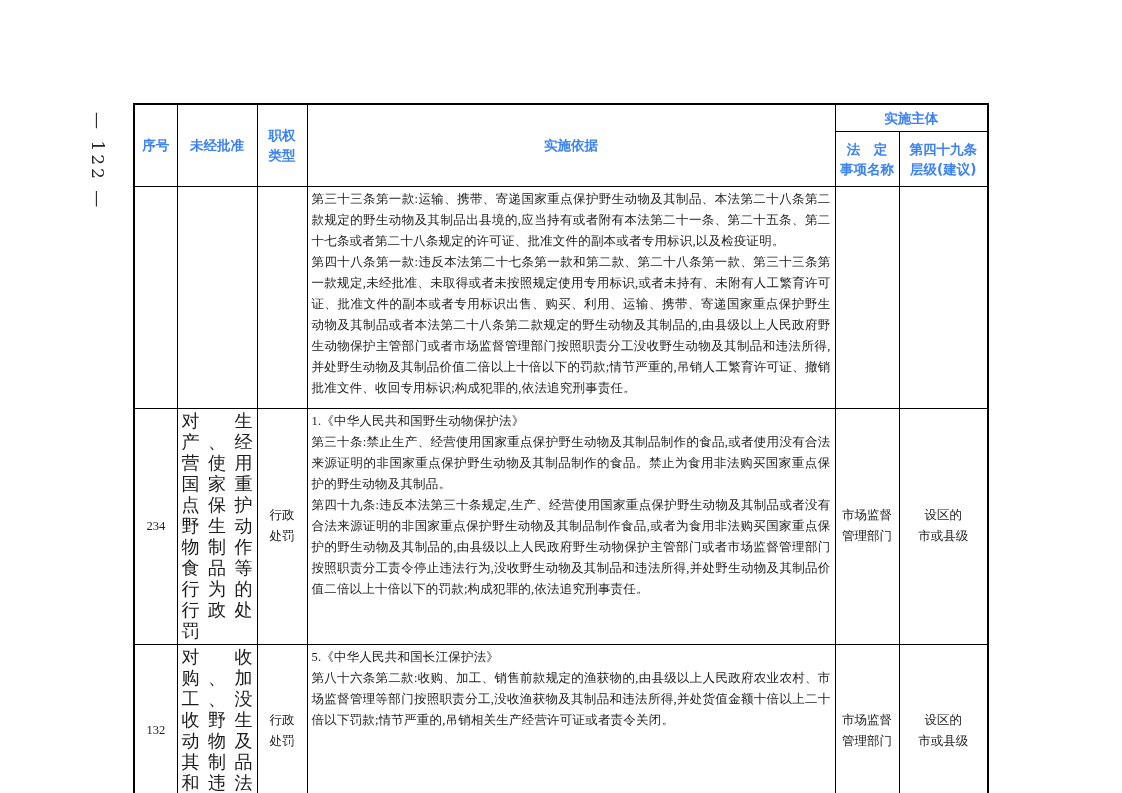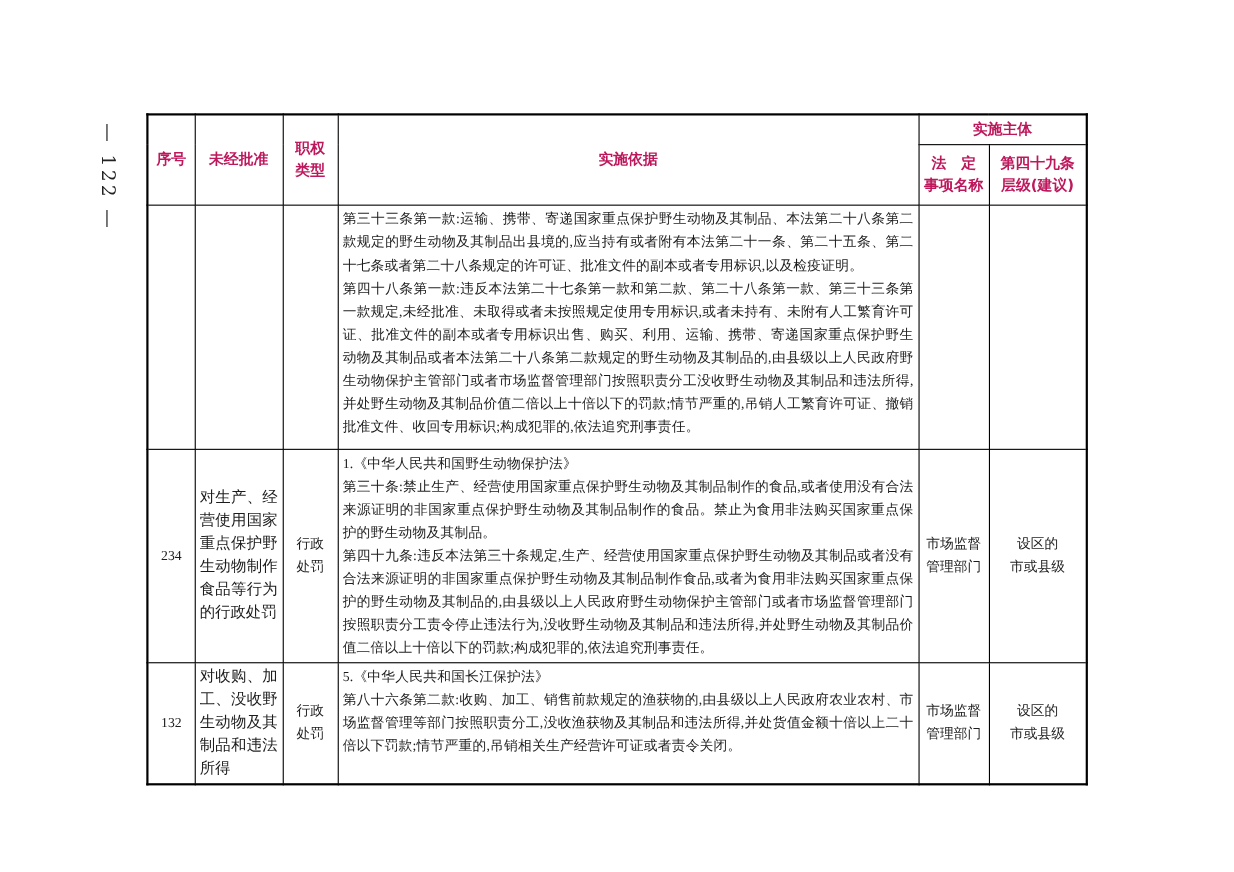--- a/index.html
+++ b/index.html
@@ -33,31 +33,31 @@
     overflow:hidden;
     font-family:Liberation Serif, serif;
   }
   .doc-table th {
     font-family:"DejaVu Sans","Liberation Sans",sans-serif;
     font-weight:bold;
     font-size:13.5px;
     text-align:center;
     vertical-align:middle;
     line-height:20px;
-    color:#be185d;
+    color:#3b82f6;
   }
   .pre { white-space:pre-line; }
   .cell-center {
     font-size:12.5px;
     text-align:center;
     vertical-align:middle;
     line-height:21px;
   }
   .cell-name {
-    font-size:14px;
+    font-size:18px;
     text-align:justify;
     vertical-align:middle;
     line-height:21px;
     padding:2px 6px;
   }
   .cell-basis {
     font-size:12.5px;
     text-align:justify;
     vertical-align:top;
     line-height:21px;

